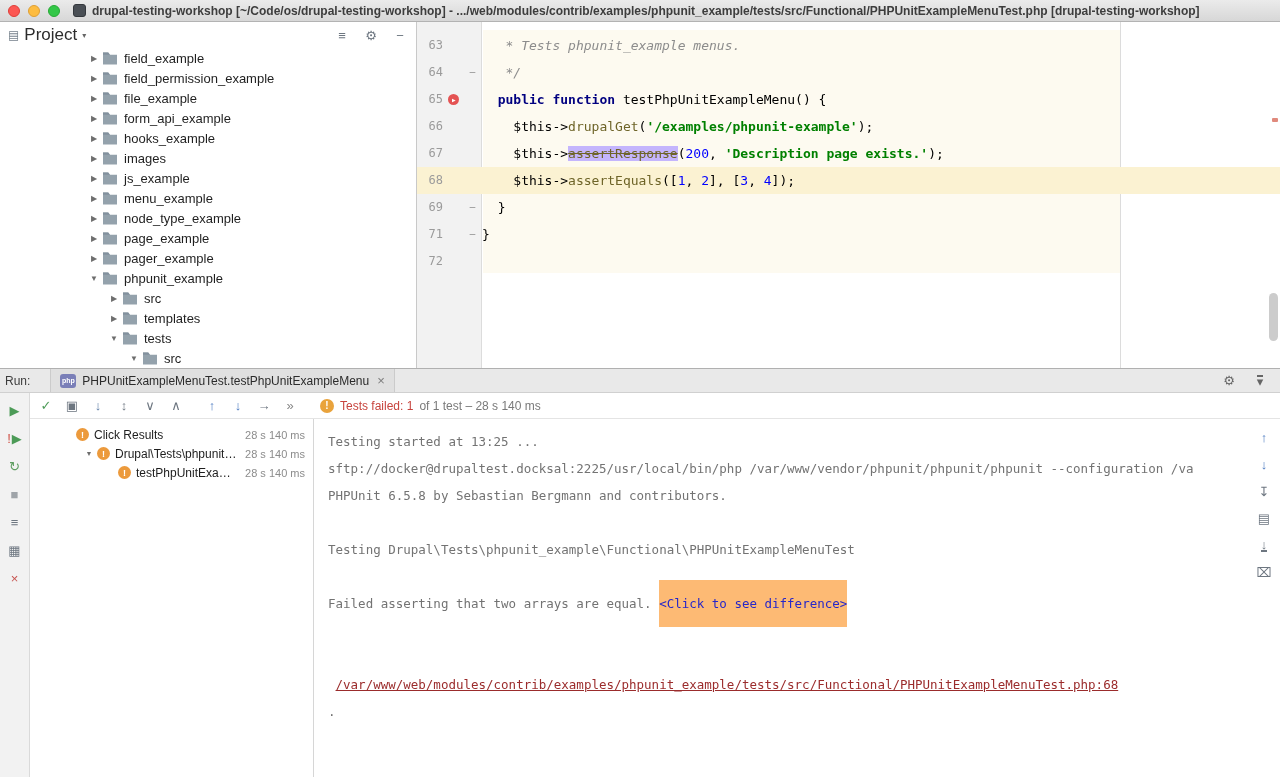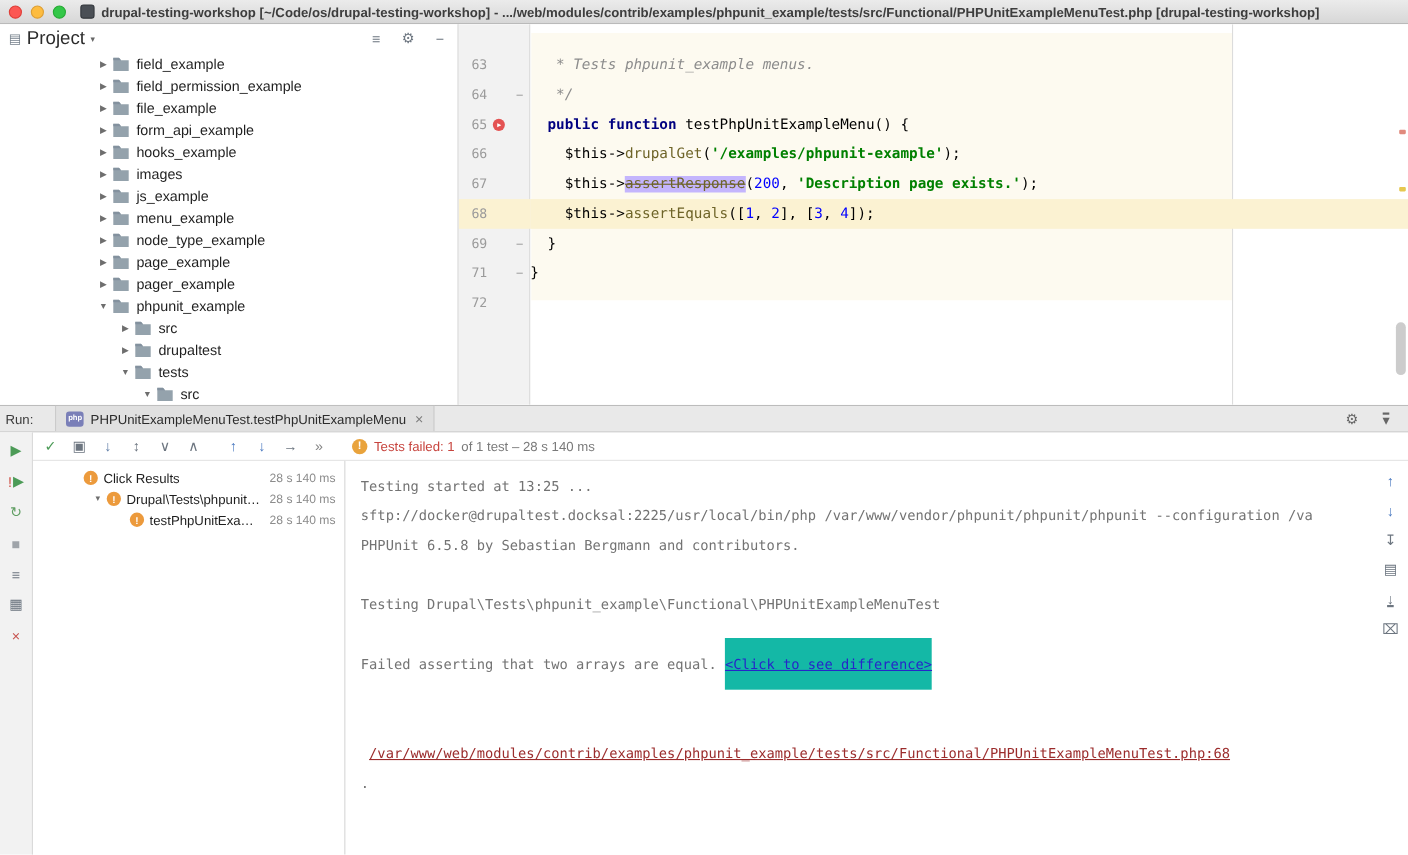--- a/index.html
+++ b/index.html
@@ -28,21 +28,21 @@
 .tree-row{height:20px;display:flex;align-items:center;white-space:nowrap}
 .tree-arrow{width:16px;flex:none;text-align:center;font-size:8px;color:#6e6e6e}
 .folder-icon{flex:none;display:inline-flex}
 .tree-label{margin-left:6px;font-size:13px;color:#1f1f1f}
 
 
 .editor{flex:1;position:relative;font-family:"DejaVu Sans Mono",monospace;font-size:13px;background:#fff;overflow:hidden;min-width:0}
 .ed-gutter-bg{position:absolute;left:0;top:0;bottom:0;width:65px;background:#f2f2f2;border-right:1px solid #dcdcdc}
 .ed-tint{position:absolute;left:66px;top:8px;width:637px;height:243px;background:#fdfaf0}
 .ed-margin{position:absolute;left:703px;top:0;bottom:0;width:1px;background:#dcdcdc}
-.ed-lines{position:relative;padding-top:24px}
+.ed-lines{position:relative;padding-top:10px}
 .ed-row{display:flex;height:27px;line-height:27px}
 .ed-gutter{width:65px;flex:none;display:flex}
 .ed-row.current .ed-gutter{background:#fbf2d2}
 .ed-row.current .ed-code{background:#fbf2d2}
 .g-num{width:26px;text-align:right;color:#9b9b9b;font-size:12px}
 .g-icon{width:20px;position:relative}
 .g-icon.red::after{content:"";position:absolute;left:5px;top:8px;width:11px;height:11px;border-radius:50%;background:#e45353}
 .g-icon.red::before{content:"▶";position:absolute;left:9px;top:0;z-index:1;color:#fff;font-size:6px;line-height:27px}
 .g-fold{flex:1;text-align:center;color:#9f9f9f;font-size:11px}
 .ed-code{flex:1;white-space:pre;position:relative;z-index:1}
@@ -88,21 +88,21 @@
 .tt-row{height:19px;display:flex;align-items:center;font-size:12px;padding-right:8px;white-space:nowrap}
 .tt-arrow{width:16px;flex:none;text-align:center;font-size:7px;color:#6e6e6e}
 .fail-badge{width:13px;height:13px;flex:none;border-radius:50%;background:#ec9a3c;color:#fff;font-size:9px;font-weight:bold;display:inline-flex;align-items:center;justify-content:center}
 .tt-label{margin-left:5px;overflow:hidden;text-overflow:ellipsis;color:#1e1e1e}
 .tt-time{margin-left:auto;color:#8c8c8c;font-size:11px;flex:none;padding-left:6px}
 
 .console-wrap{flex:1;display:flex;min-width:0}
 #console-lines{flex:1;padding:9px 0 0 14px;font-family:"DejaVu Sans Mono",monospace;font-size:12.5px;overflow:hidden;min-width:0}
 .c-line{height:27px;line-height:27px;white-space:pre}
 .c-plain{color:#737373}
-.c-difflink{color:#2626c9;text-decoration:underline;background:#14b8a6;padding:16px 0}
+.c-difflink{color:#2626c9;background:#fdba74;padding:16px 0}
 .c-filelink{color:#9b2c2c;text-decoration:underline}
 #console-icons{width:32px;flex:none;display:flex;flex-direction:column;align-items:center;padding-top:10px;gap:11px}
 </style>
 </head>
 <body>
 
 <div class="titlebar">
   <div class="lights">
     <span class="light red"></span>
     <span class="light yellow"></span>
@@ -262,21 +262,21 @@
           <span class="tree-label">src</span>
         </div>
         <div class="tree-row" style="padding-left: 106px;">
           <span class="tree-arrow">▶</span>
           <span class="folder-icon">
             <svg width="16" height="13" viewBox="0 0 16 13">
               <path d="M1 .5h5.2L8 2.8h7v9.7H1z" fill="#94a2ac"></path>
               <path d="M1 .5h5.2L8 2.8H1z" fill="#83919e"></path>
             </svg>
           </span>
-          <span class="tree-label">drupaltest</span>
+          <span class="tree-label">templates</span>
         </div>
         <div class="tree-row" style="padding-left: 106px;">
           <span class="tree-arrow">▼</span>
           <span class="folder-icon">
             <svg width="16" height="13" viewBox="0 0 16 13">
               <path d="M1 .5h5.2L8 2.8h7v9.7H1z" fill="#94a2ac"></path>
               <path d="M1 .5h5.2L8 2.8H1z" fill="#83919e"></path>
             </svg>
           </span>
           <span class="tree-label">tests</span>

